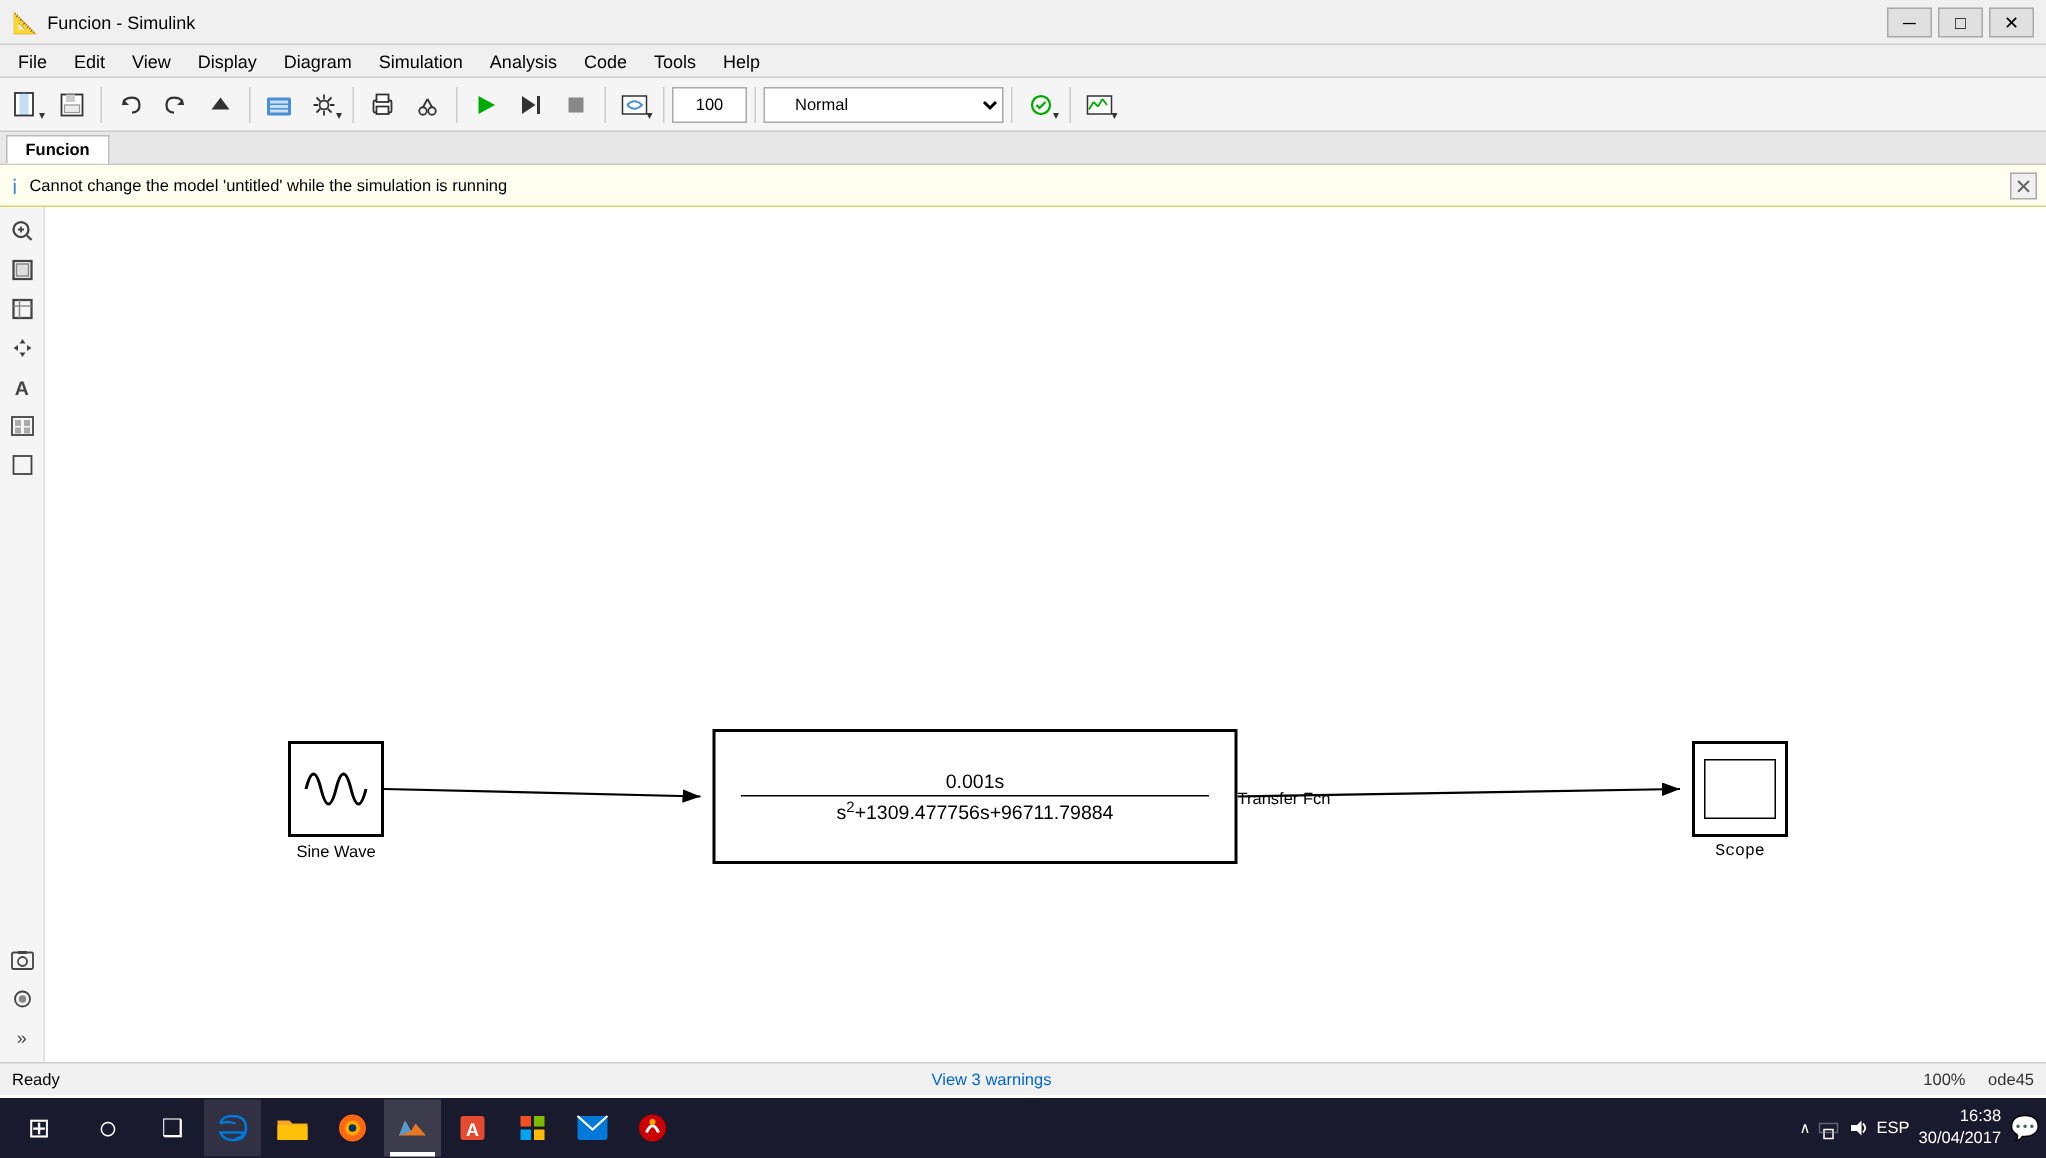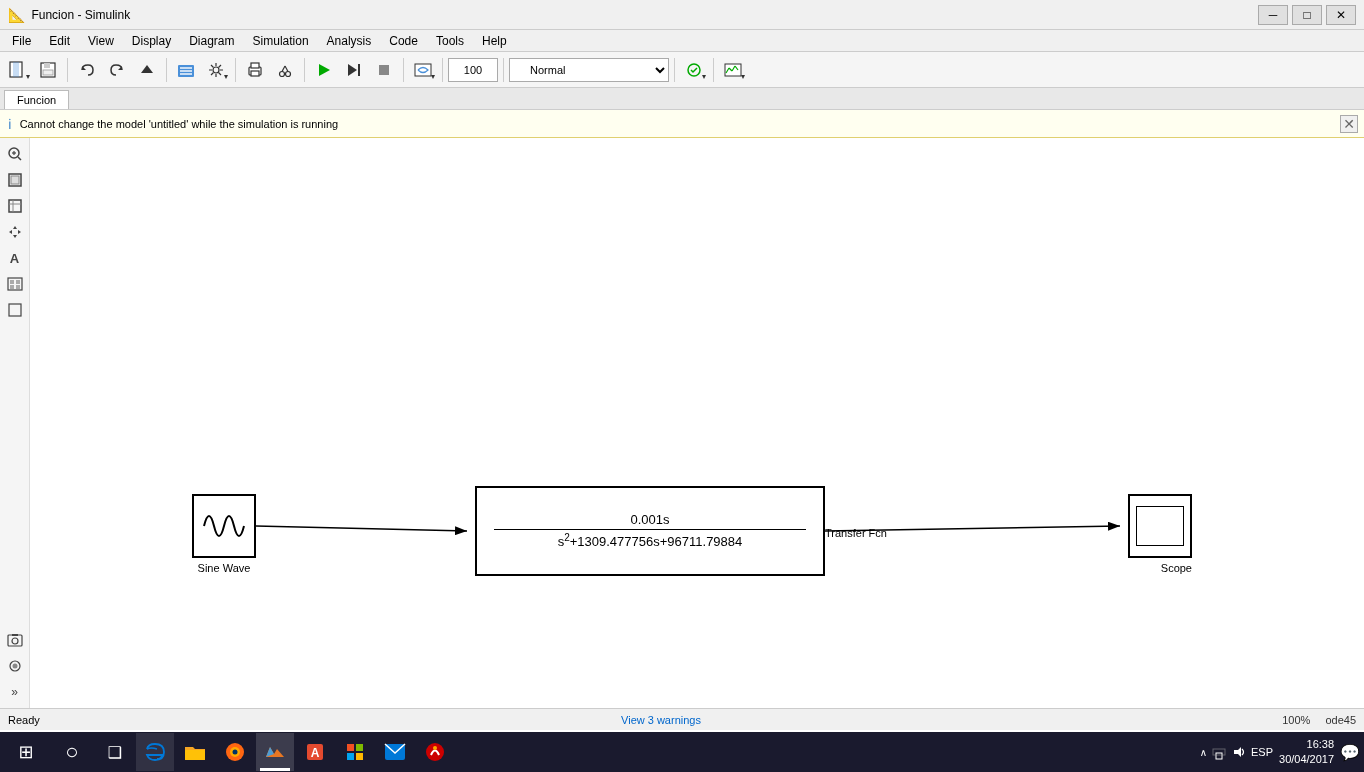--- a/index.html
+++ b/index.html
@@ -78,21 +78,21 @@
     }
     .tab {
       padding: 3px 12px;
       background: #d0d0d0;
       border: 1px solid #bbb;
       border-bottom: none;
       font-size: 11px;
       cursor: pointer;
       margin-right: 2px;
     }
-    .tab.active { background: #fff; }
+    .tab.active { background: #fff; font-weight: bold; }
 
     
     #info-bar {
       background: #fffff0;
       border-bottom: 1px solid #e0d070;
       padding: 4px 8px;
       display: flex;
       align-items: center;
       gap: 8px;
       font-size: 11px;
@@ -204,21 +204,22 @@
       text-align: center;
     }
 
     
     .block-scope {
       position: absolute;
       left: 1098px;
       top: 356px;
       display: flex;
       flex-direction: column;
-      align-items: flex-end;
+      align-items: center;
+      font-family: Liberation Mono, monospace;
     }
     .block-scope .block-body {
       width: 64px;
       height: 64px;
       border: 2px solid #000;
       background: #fff;
       display: flex; align-items: center; justify-content: center;
     }
     .block-scope .block-label {
       margin-top: 4px;

